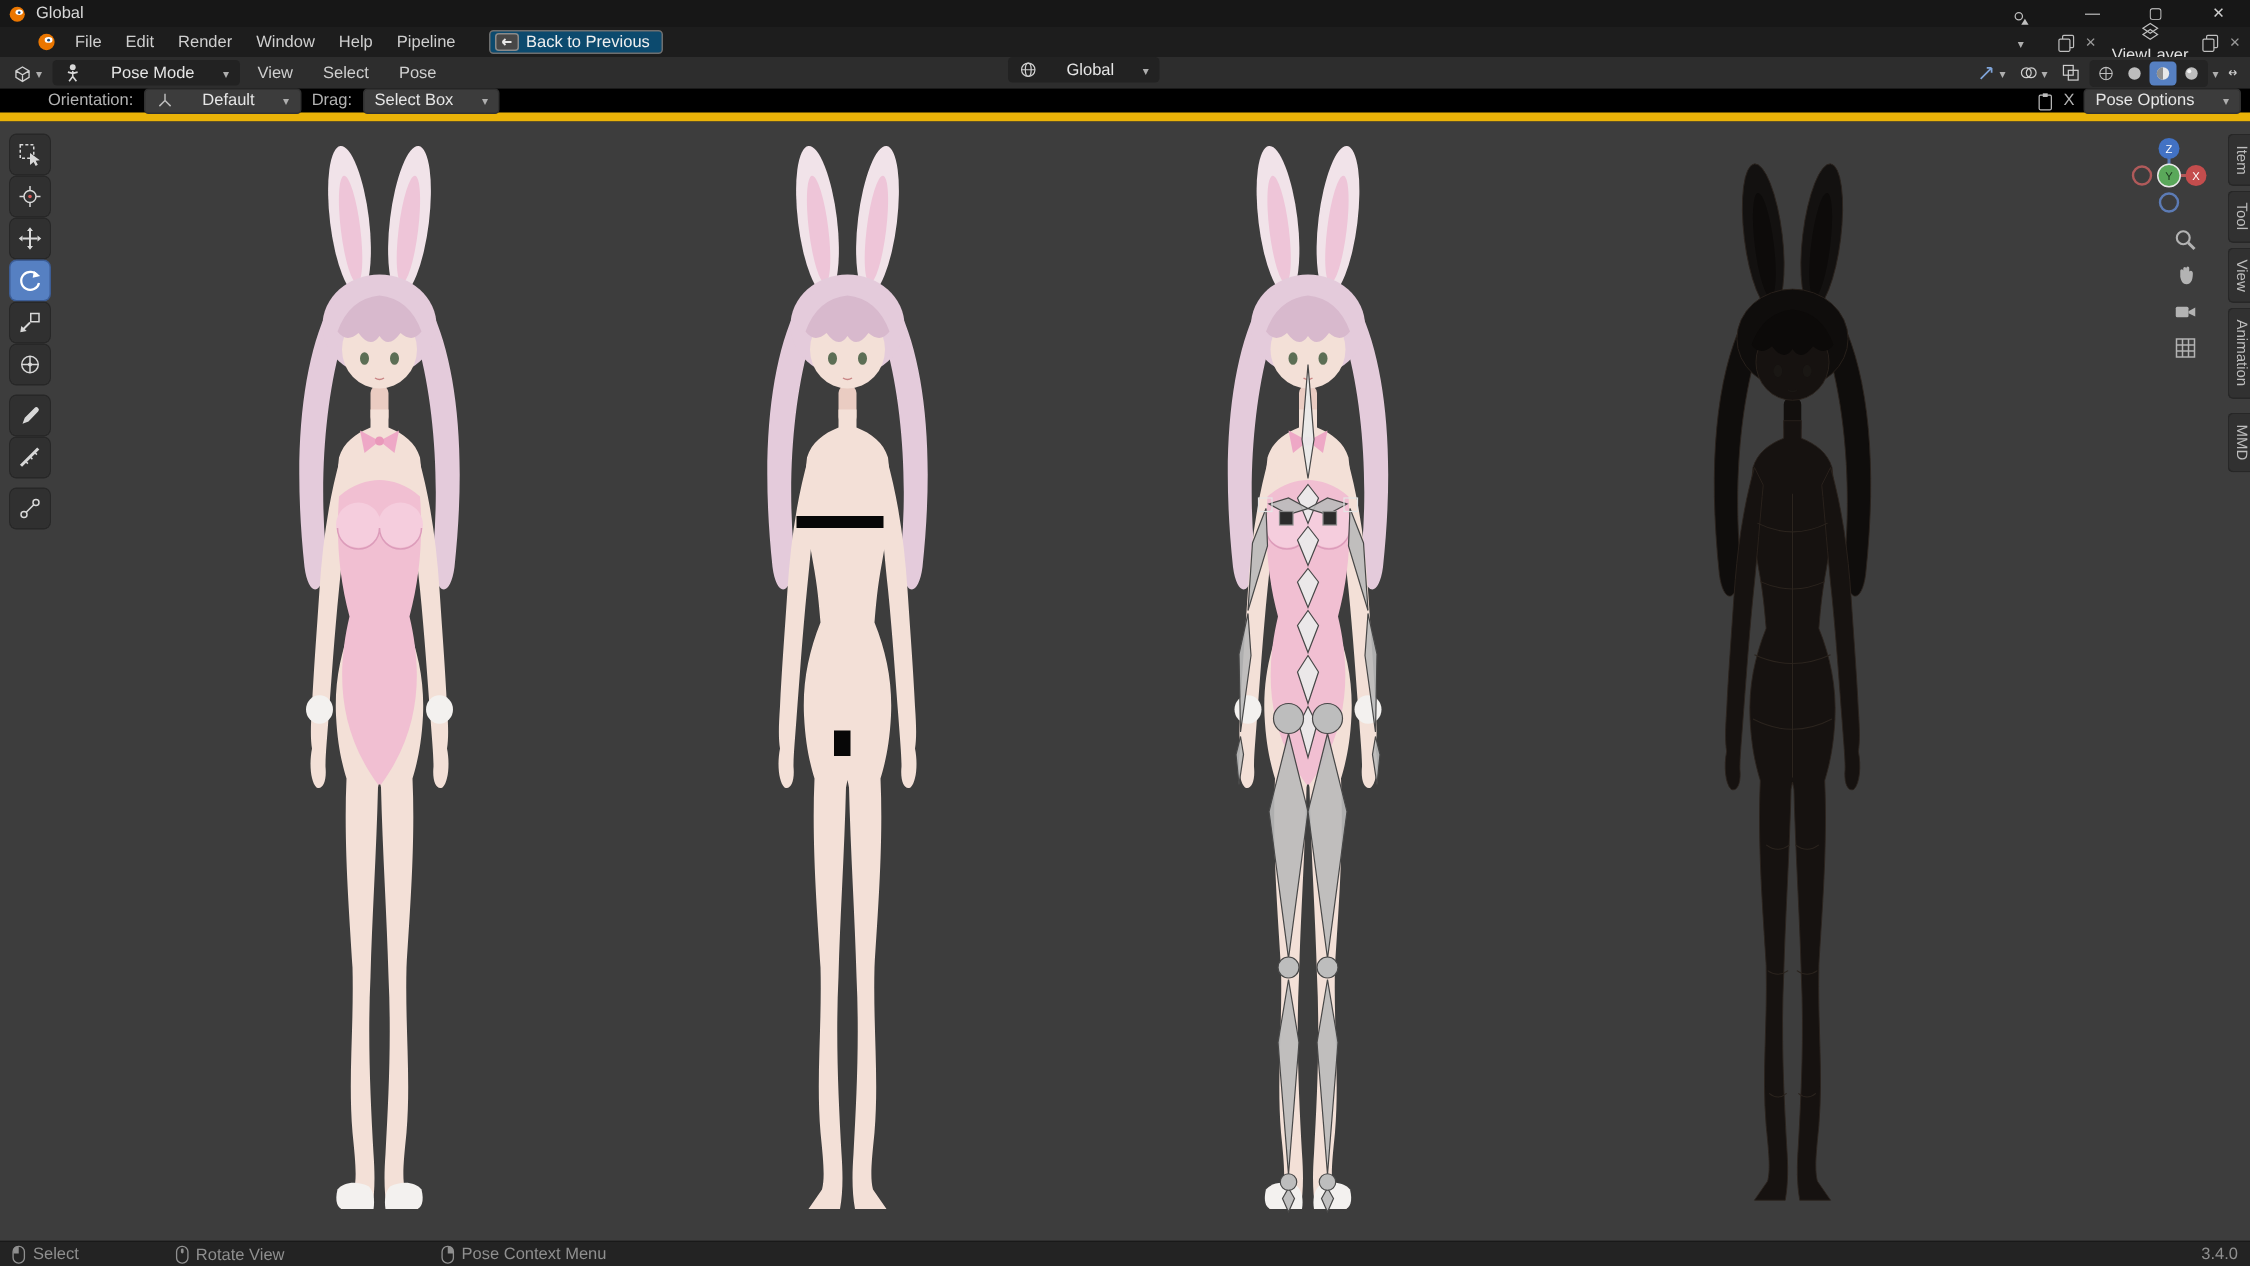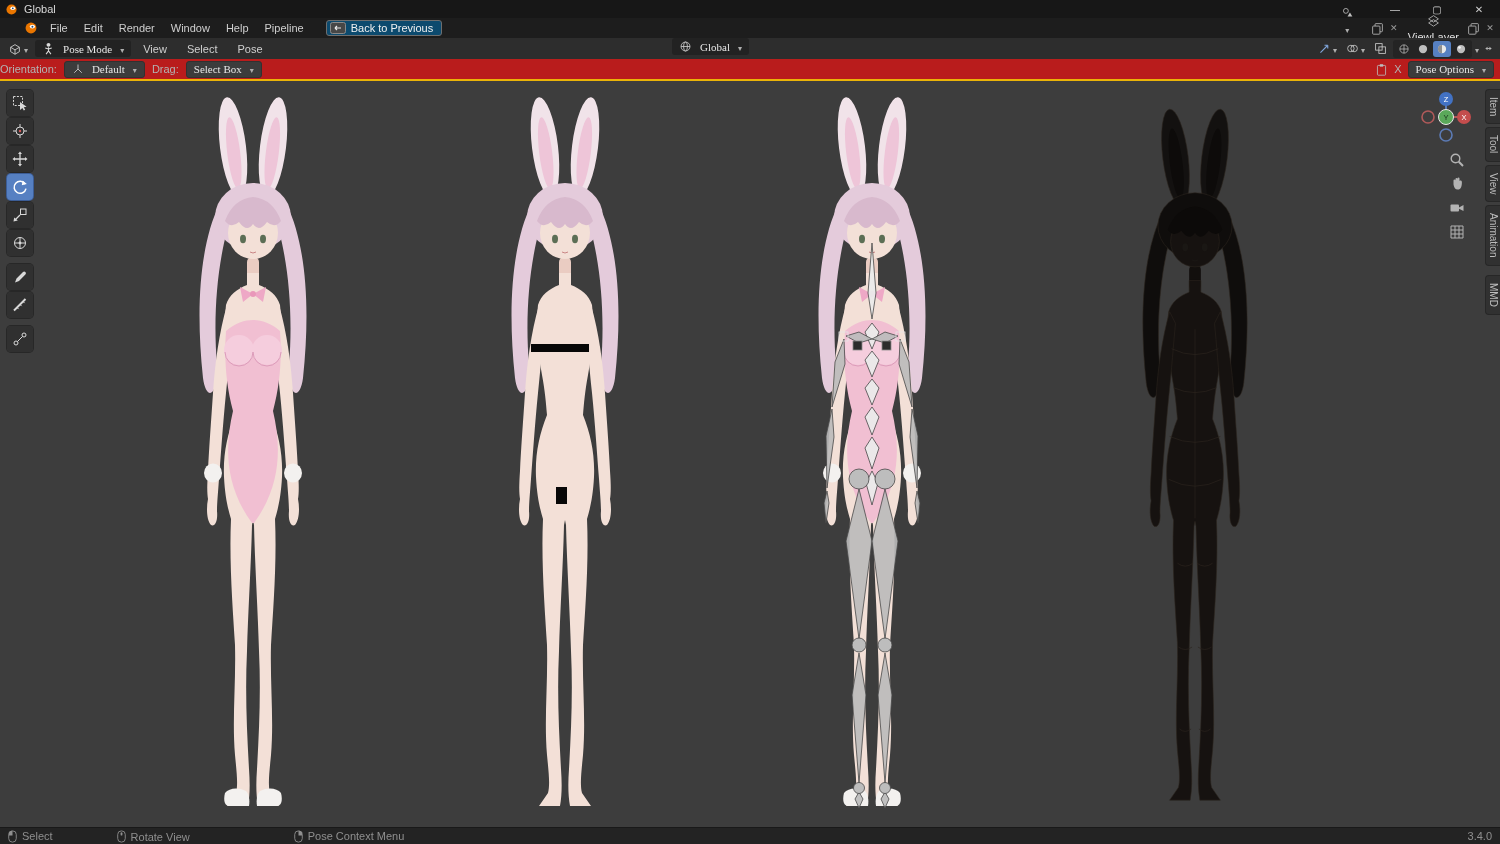--- a/index.html
+++ b/index.html
@@ -19,30 +19,30 @@
   .icon-btn { display:inline-flex; align-items:center; gap:2px; padding:0 4px; }
   .backbtn { display:inline-flex; align-items:center; gap:5px; background:#0c4a6e; border:1px solid #6e6e6e; border-radius:3px; color:#f0f0f0; padding:1px 8px 1px 3px; margin-left:14px; height:16px; }
   .mb-right { position:absolute; right:4px; top:0; height:100%; display:flex; align-items:center; gap:4px; }
   .selector { display:inline-flex; align-items:center; gap:4px; padding:1px 4px; border-radius:3px; color:#e2e2e2;flex-direction:column; }
   .caret::after { content:"▾"; font-size:8px; color:#aeaeae; line-height:1; }
   .x-close { display:inline-flex; width:12px; justify-content:center; }
   .x-close::after { content:"✕"; font-size:9px; color:#9a9a9a; }
 
   
   .vheader { height:21px; background:#2d2d2d; display:flex; align-items:center; gap:4px; padding-left:5px; position:relative; flex:0 0 auto; }
-  .dd { display:inline-flex; align-items:center; gap:8px; border-radius:3px; padding:2px 7px; color:#e6e6e6;font-family:Liberation Serif, serif; }
+  .dd { display:inline-flex; align-items:center; gap:19px; border-radius:3px; padding:2px 7px; color:#e6e6e6; }
   .vheader .dd { background:#222222; }
   .vh-center { position:absolute; left:672px; top:0; height:100%; display:flex; align-items:center; gap:5px;flex-direction:column; }
   .vh-right { position:absolute; right:5px; top:0; height:100%; display:flex; align-items:center; gap:3px; }
   .hbtn { display:inline-flex; align-items:center; gap:2px; padding:2px 3px; border-radius:3px; }
   .hbtn.active { background:#5680c2; }
   .shade-group { display:inline-flex; align-items:center; gap:1px; background:#242424; border-radius:3px; padding:1px 2px; }
 
   
-  .tools { height:22px; background:#b91c1c; display:flex; align-items:center; gap:7px; position:relative; flex:0 0 auto; border-bottom:2px solid #eab308; }
+  .tools { height:22px; background:#000000; display:flex; align-items:center; gap:7px; padding-left:32px; position:relative; flex:0 0 auto; border-bottom:6px solid #eab308; }
   .tools .lbl { color:#b3b3b3; }
   .tools .dd { background:#3c3c3c; border:1px solid #313131; height:17px;justify-content:space-between; }
   .tools-right { position:absolute; right:6px; top:0; height:100%; display:flex; align-items:center; gap:6px; }
 
   
   .vp { flex:1 1 auto; position:relative; background:#3d3d3d; overflow:hidden; }
 
   .lt-toolbar { position:absolute; left:7px; top:9px; display:flex; flex-direction:column; gap:2px; }
   .tool-btn { width:26px; height:26px; border-radius:4px; background:#2f2f2fe0; display:flex; align-items:center; justify-content:center; box-shadow:0 0 0 1px #272727; }
   .tool-btn.selected { background:#5680c2; box-shadow:0 0 0 1px #3c5d96; }

